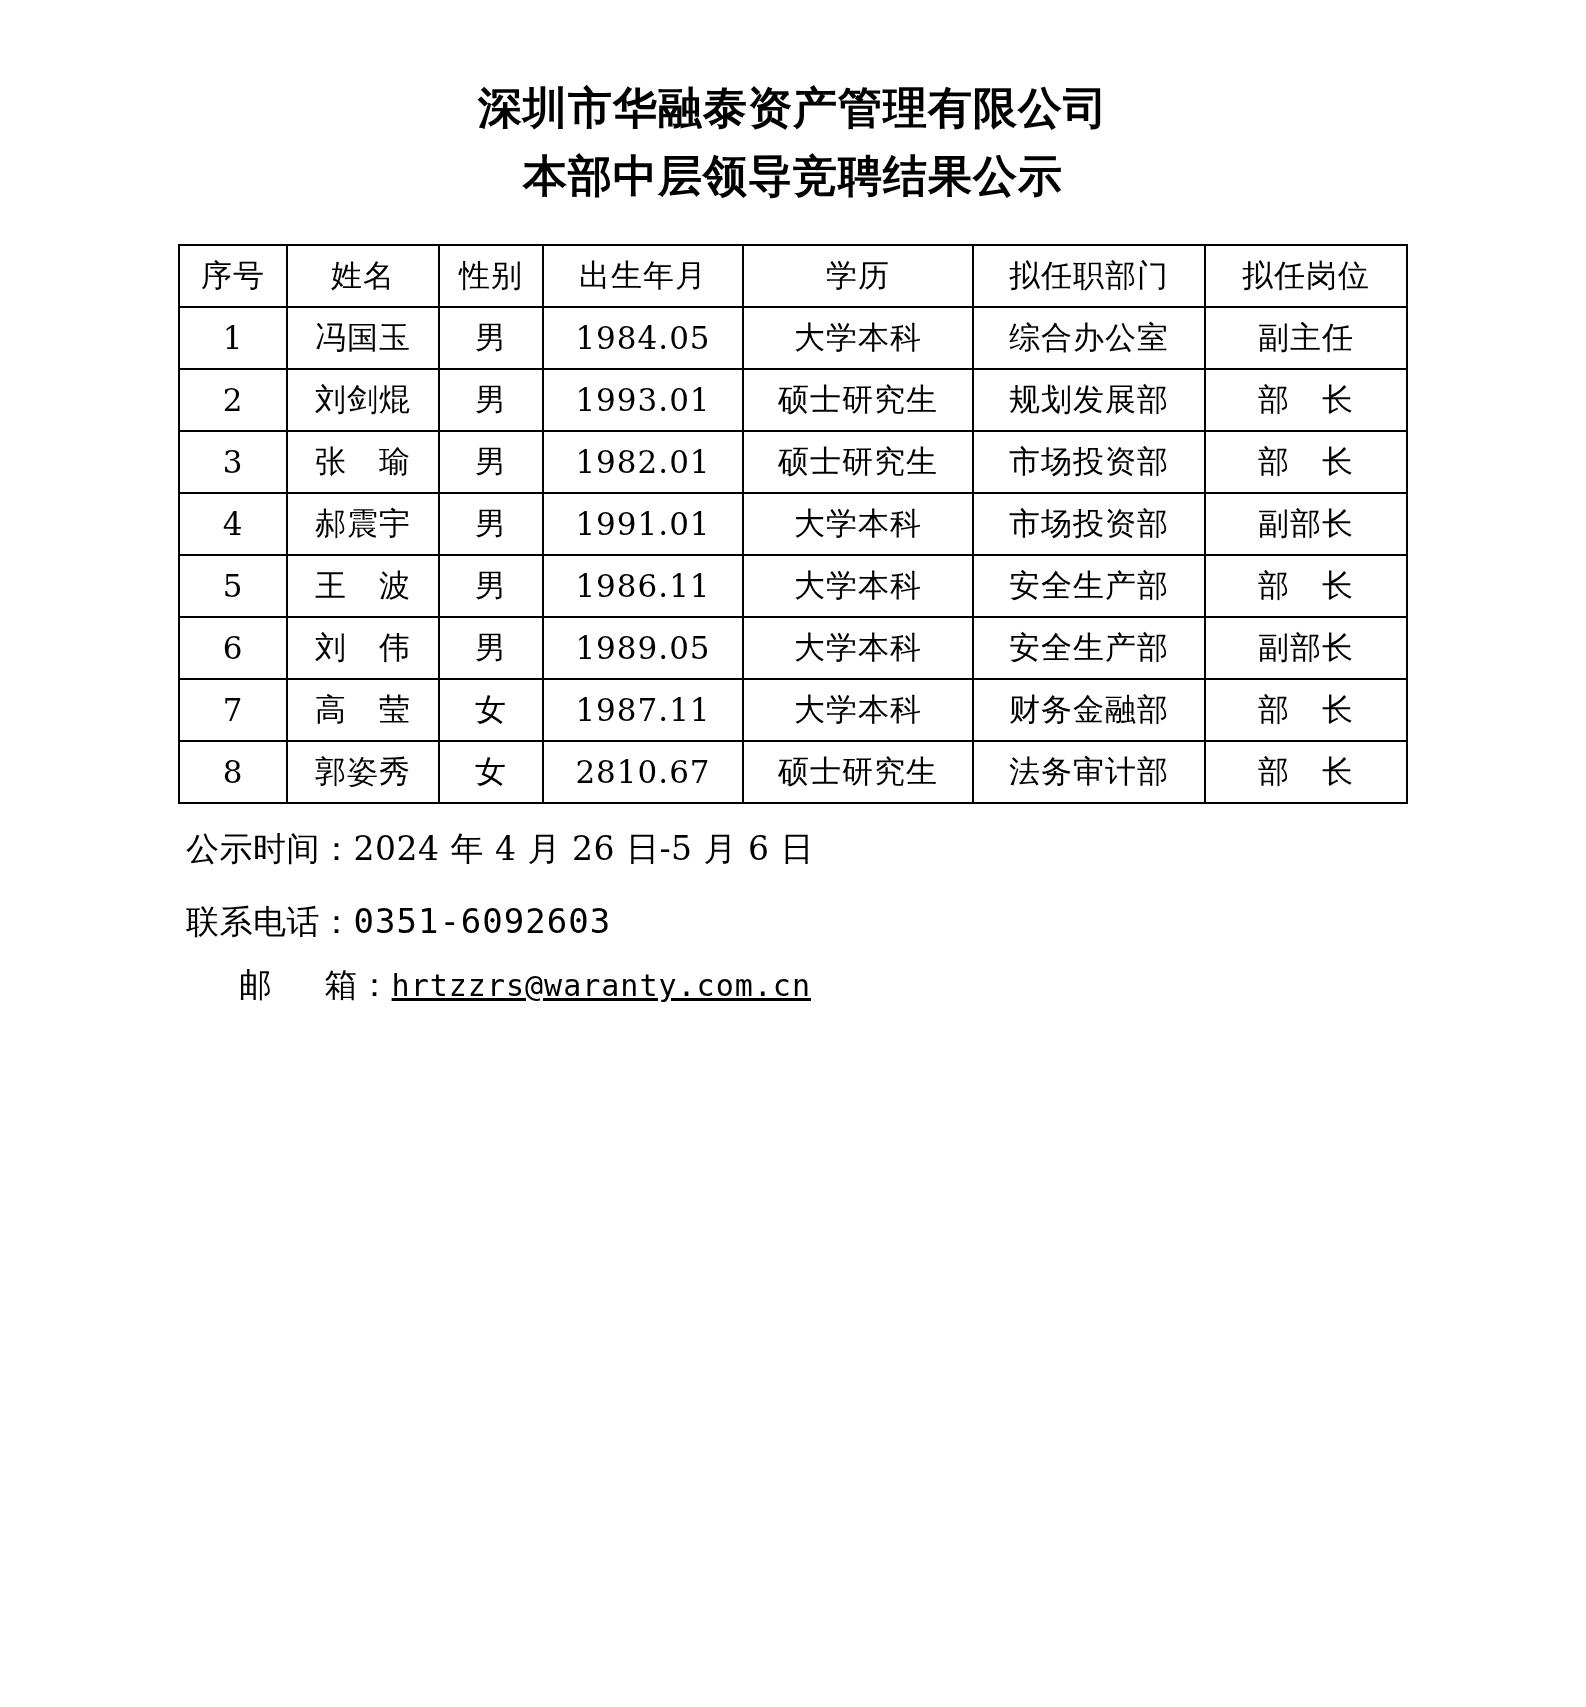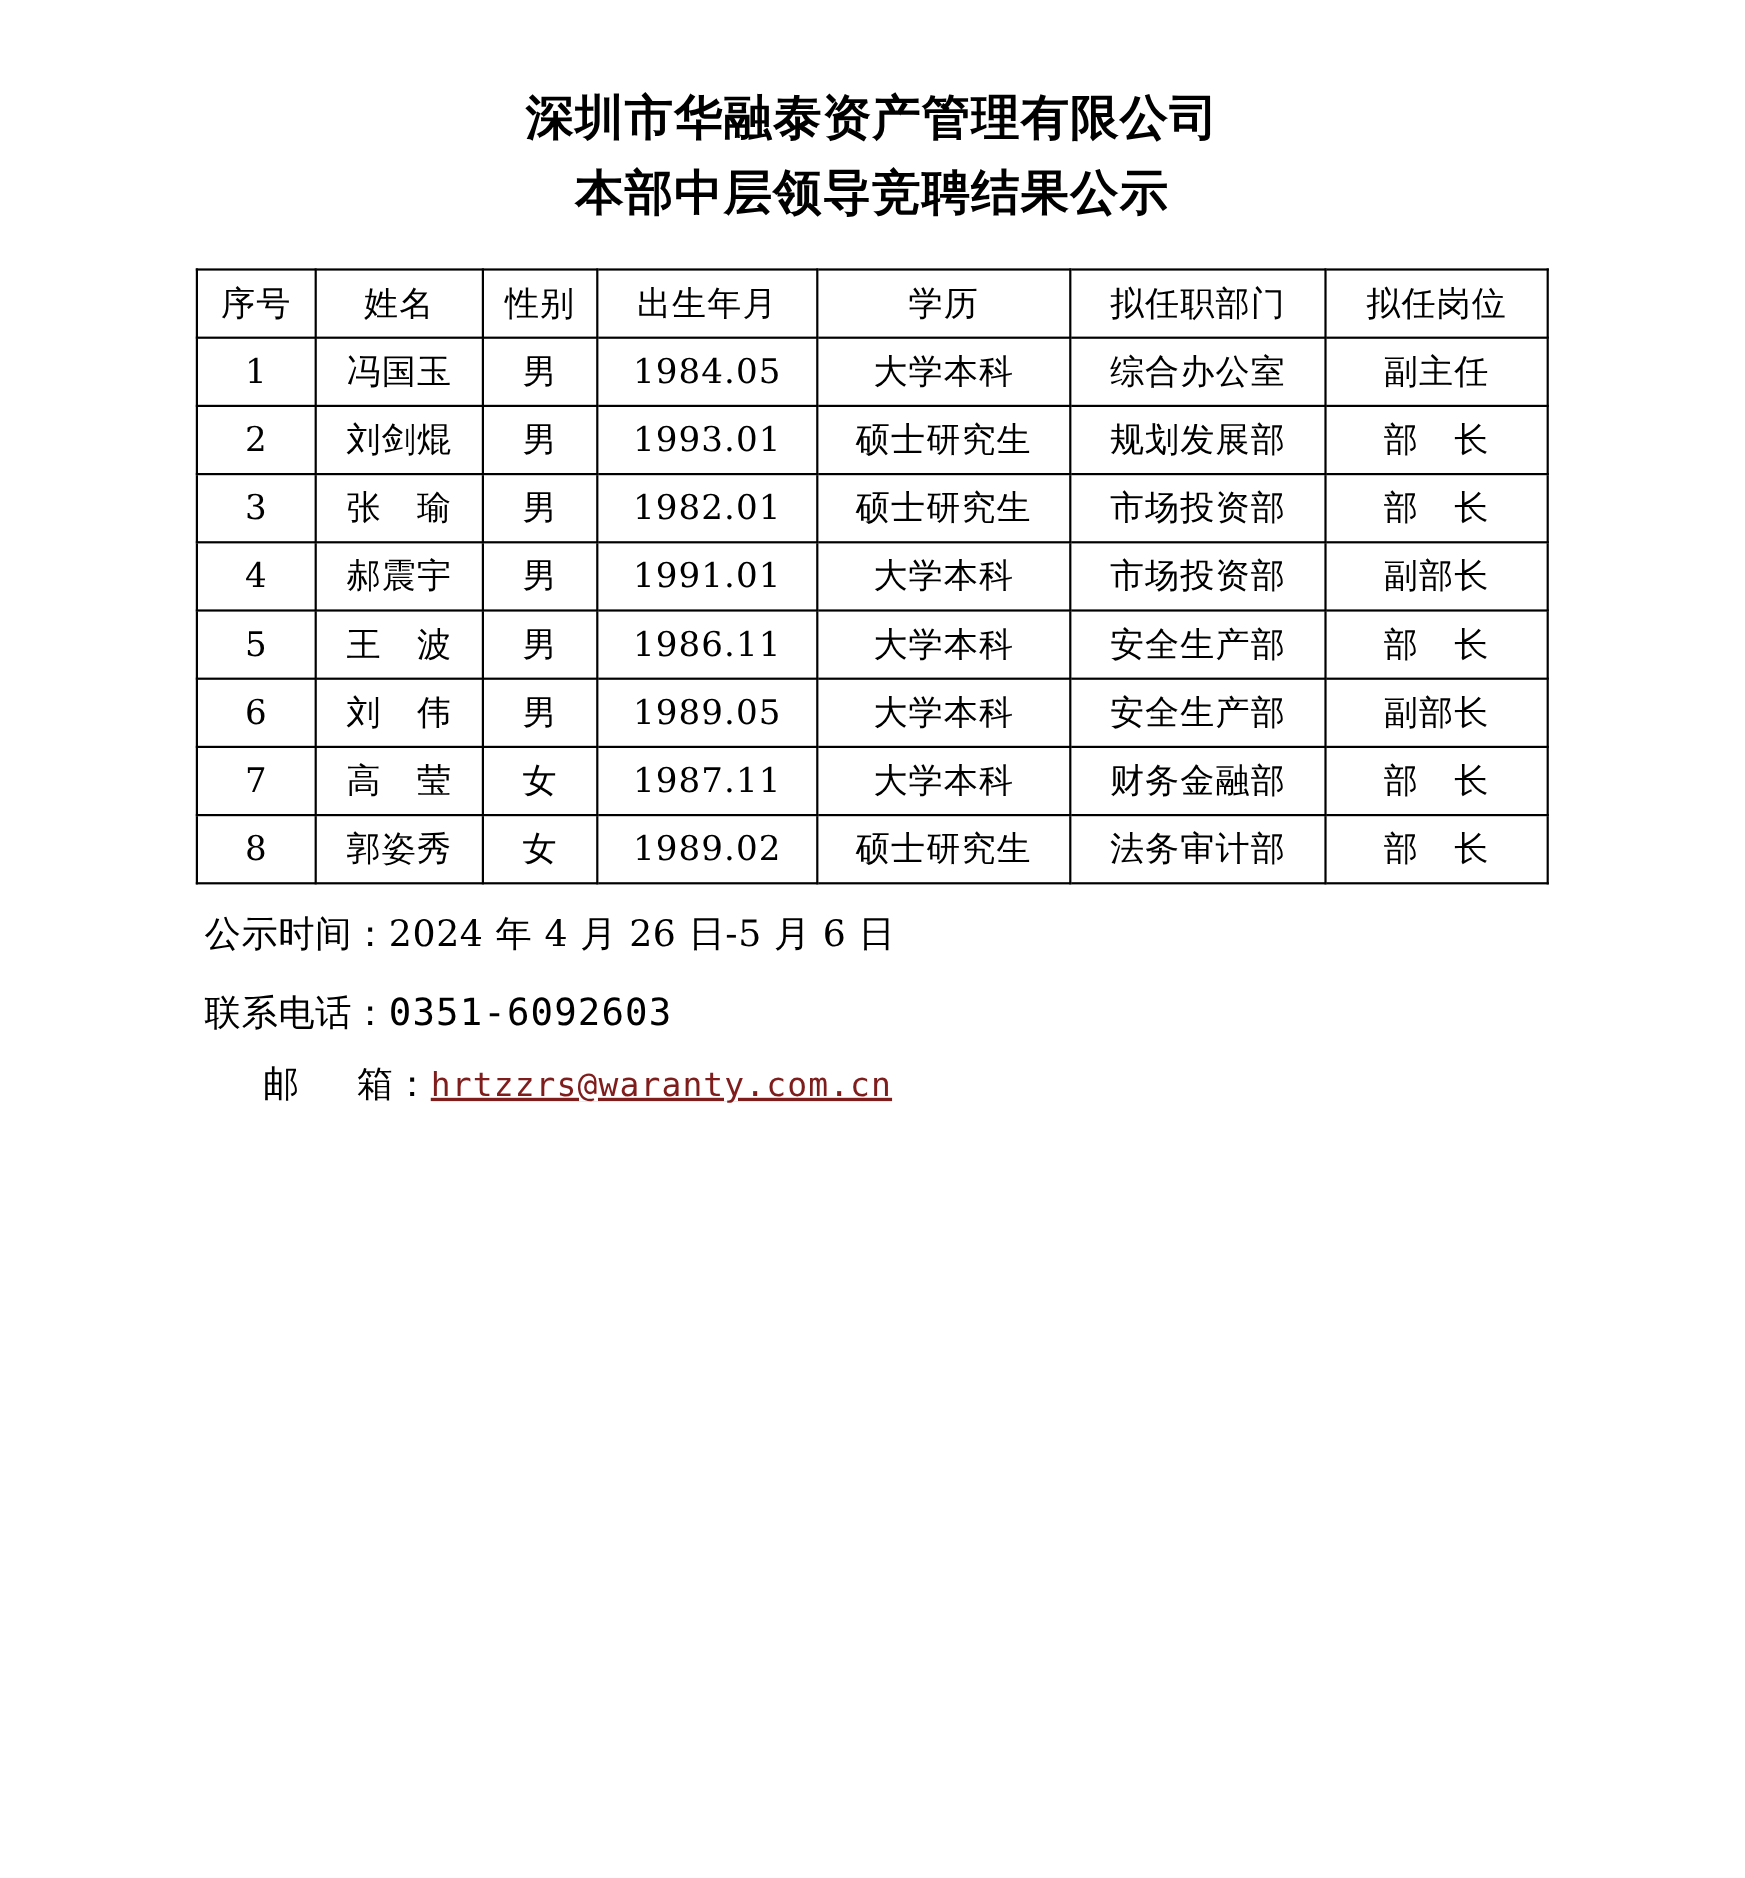--- a/index.html
+++ b/index.html
@@ -87,21 +87,21 @@
     display: inline-block;
     letter-spacing: 1.6em;
     text-indent: 1.6em;
   }
   .mono {
     font-family: "DejaVu Sans Mono", "Liberation Mono", monospace;
     font-size: 34px;
     letter-spacing: 1px;
   }
   a.email {
-    color: #7f1d1d;
+    color: #000000;
     text-decoration: underline;
     font-family: "DejaVu Sans Mono", "Liberation Mono", monospace;
     font-size: 30px;
     letter-spacing: 1px;
   }
 </style>
 </head>
 <body>
 
 <div class="page">
@@ -194,21 +194,21 @@
         <td>女</td>
         <td>1987.11</td>
         <td>大学本科</td>
         <td>财务金融部</td>
         <td>部　长</td>
       </tr>
       <tr>
         <td>8</td>
         <td>郭姿秀</td>
         <td>女</td>
-        <td>1989.02</td>
+        <td>2810.67</td>
         <td>硕士研究生</td>
         <td>法务审计部</td>
         <td>部　长</td>
       </tr>
     </tbody>
   </table>
 
   <div class="after-table">
     <p class="body-text indent">公示时间：2024 年 4 月 26 日-5 月 6 日</p>
   </div>

